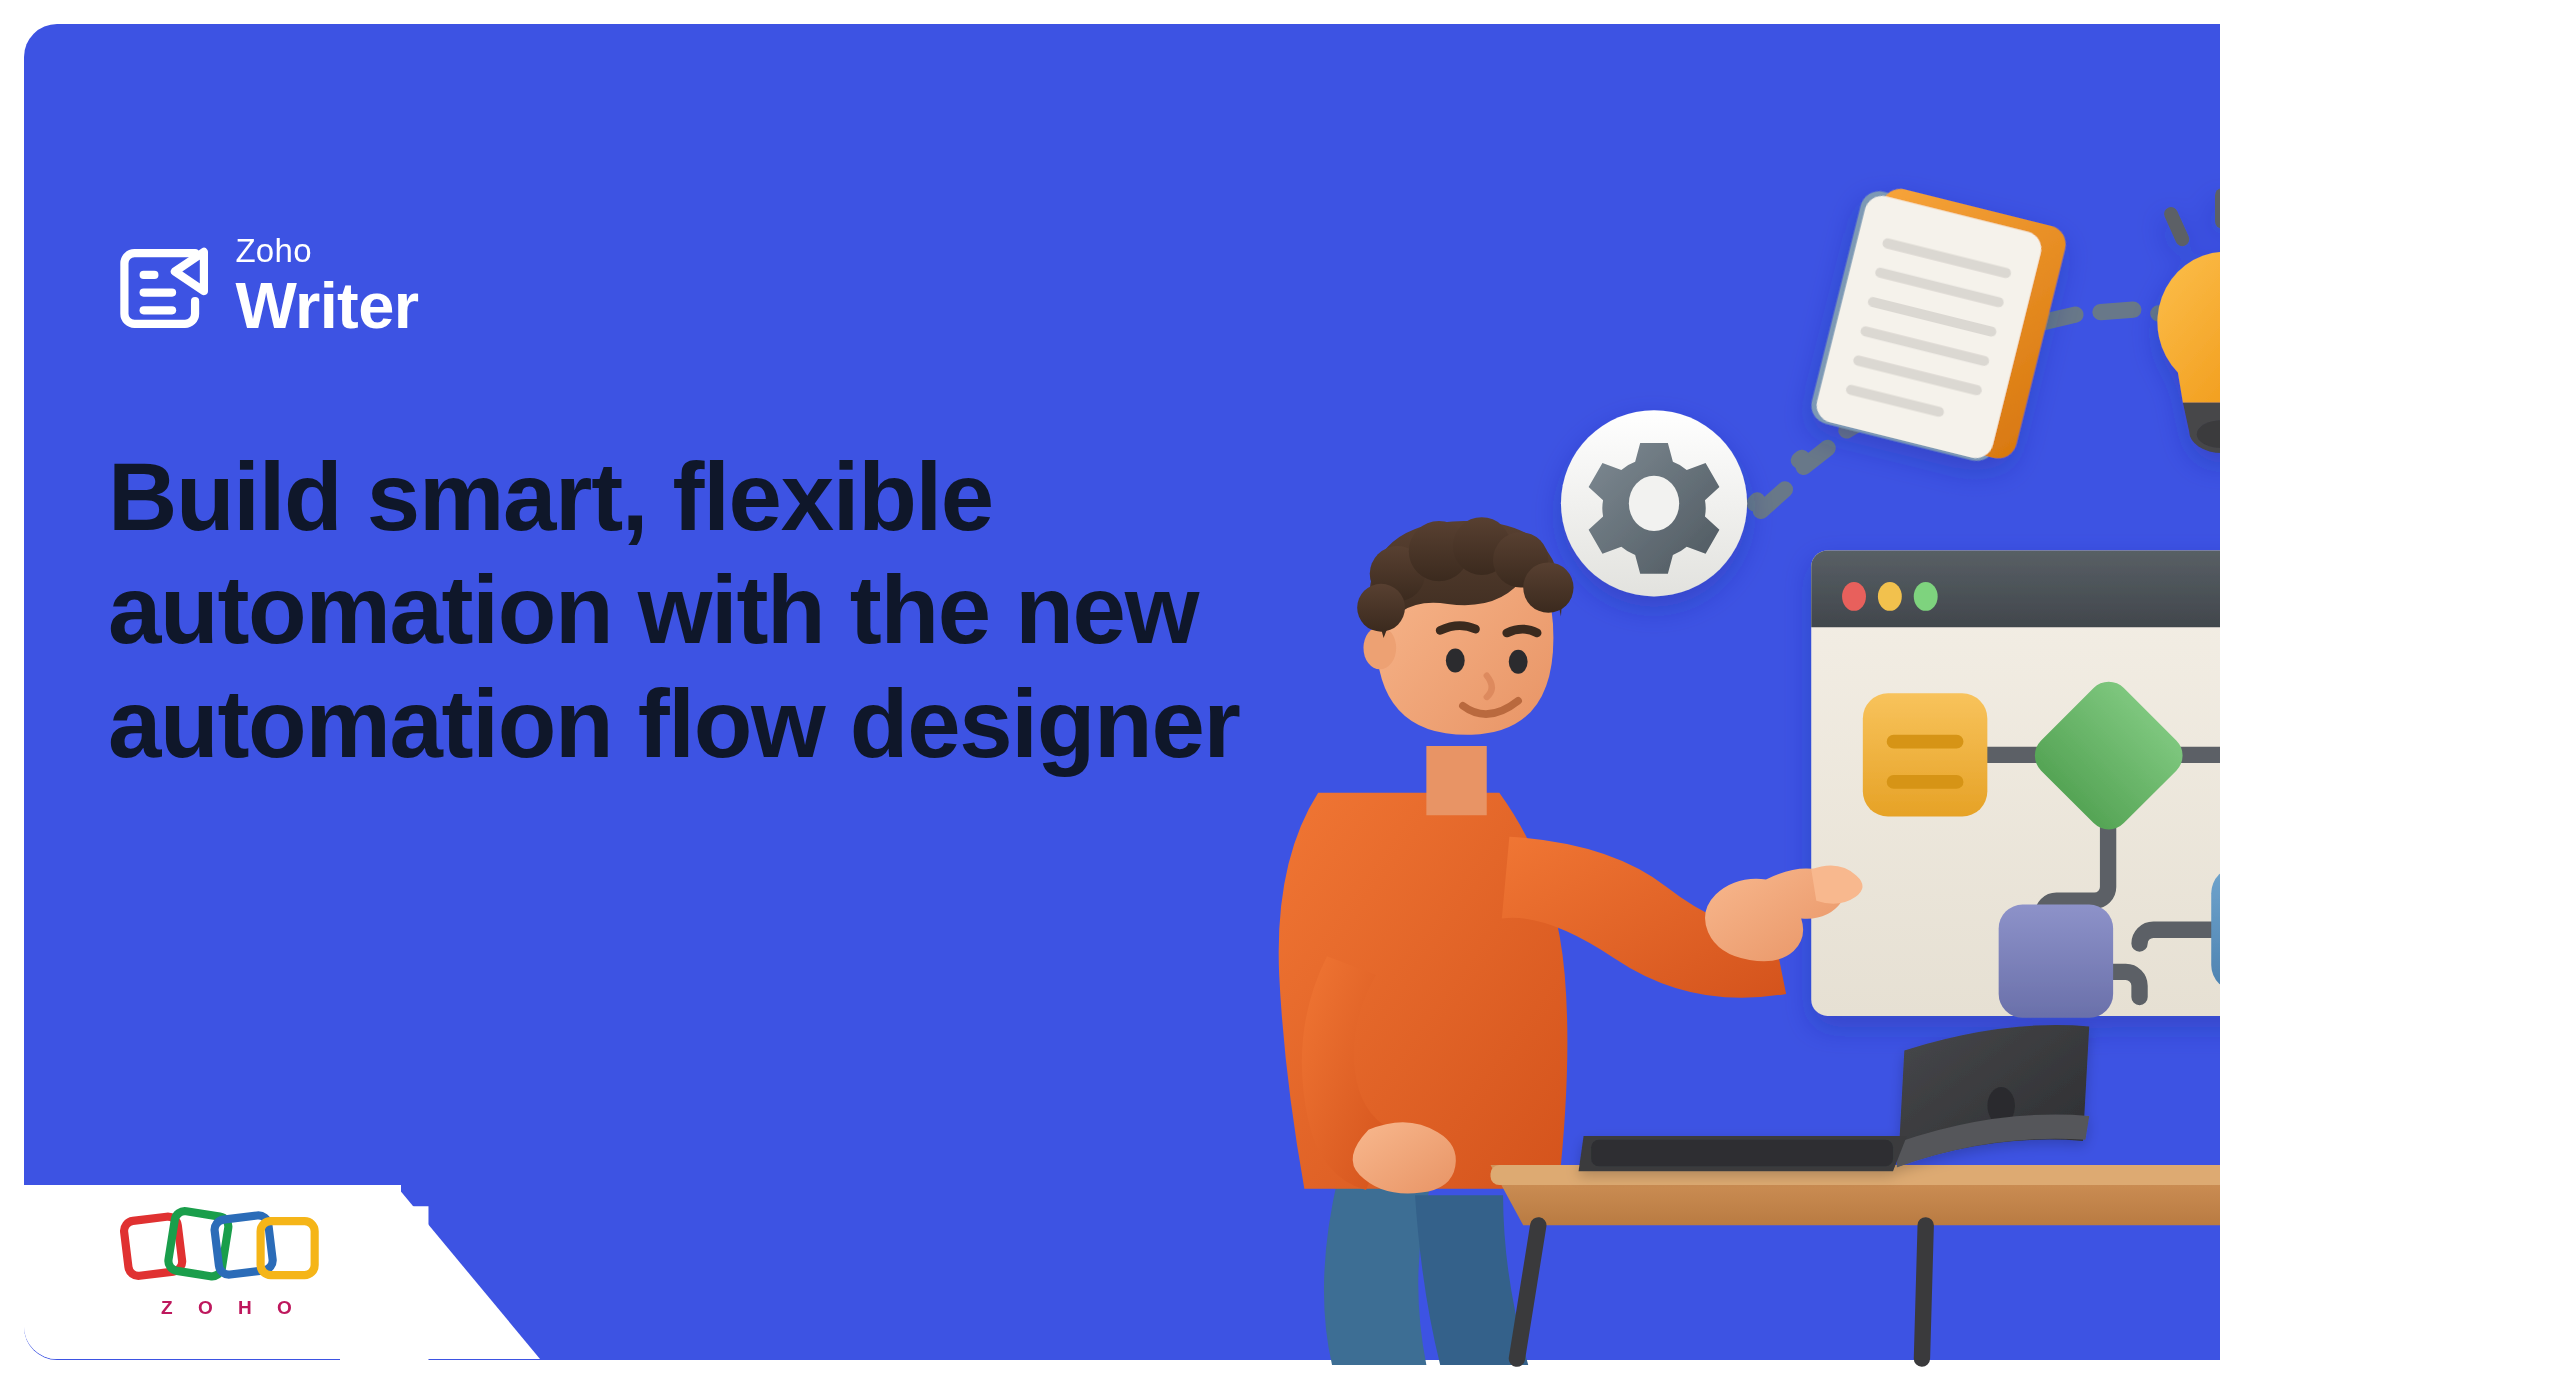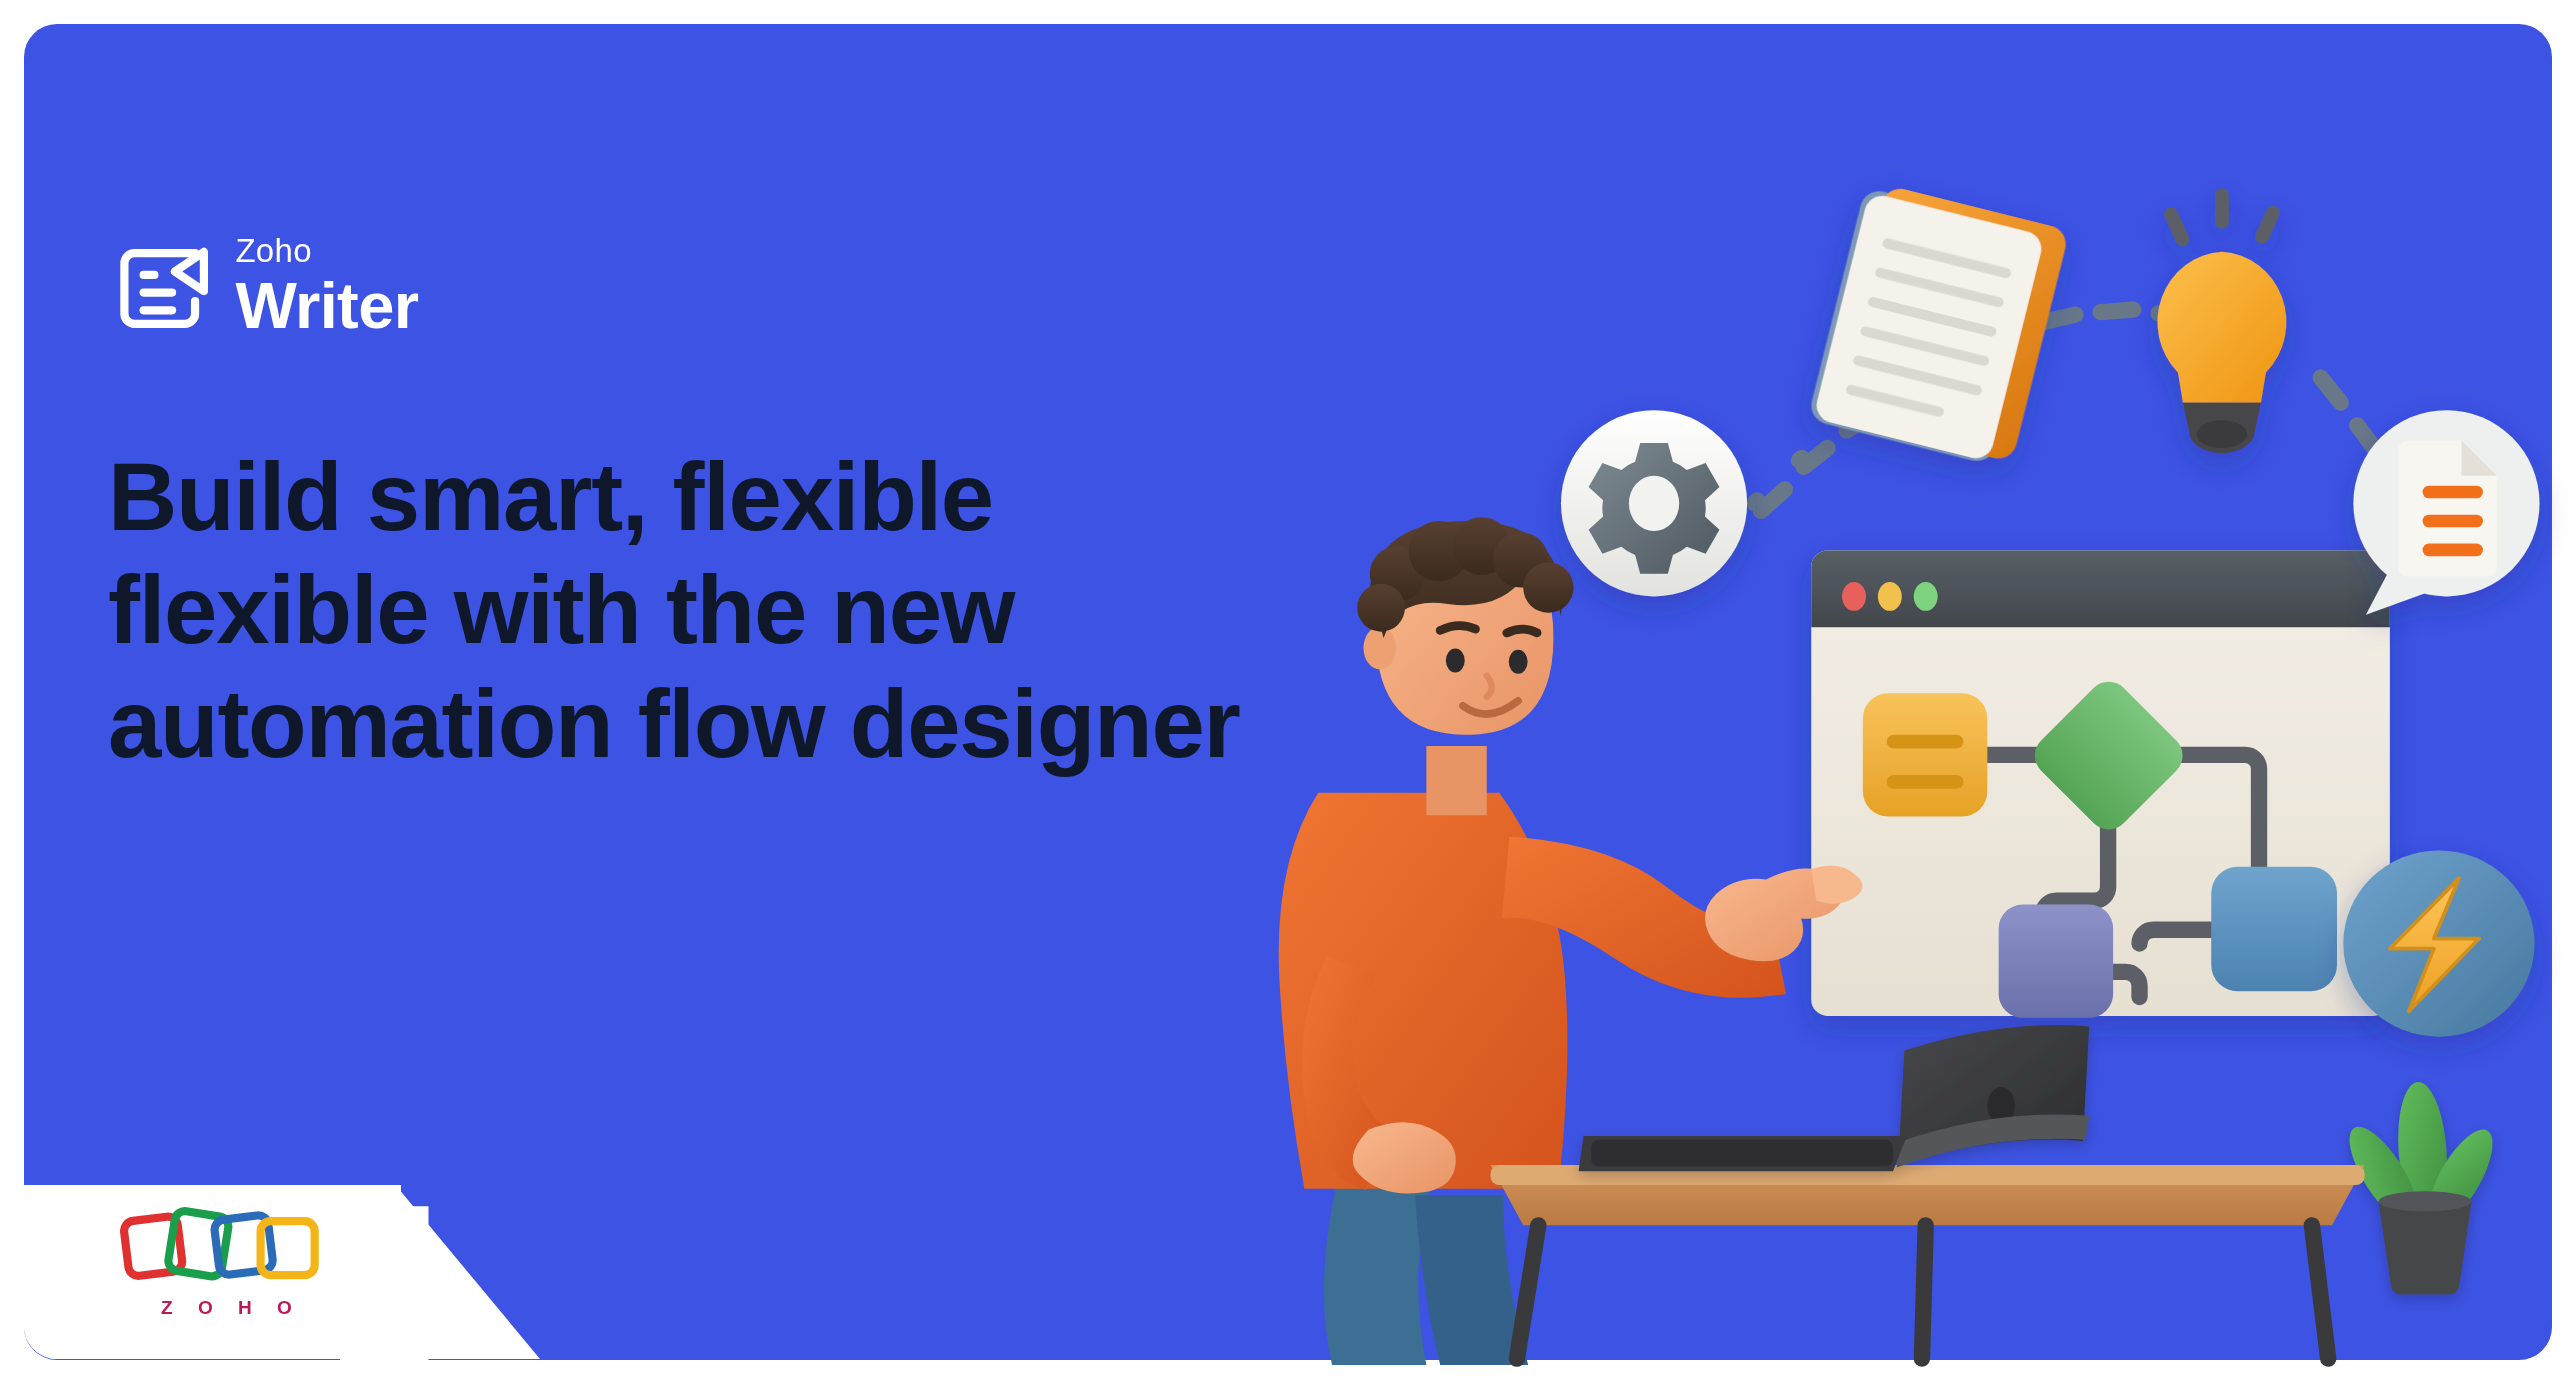--- a/index.html
+++ b/index.html
@@ -1,21 +1,21 @@
 <!DOCTYPE html>
 <html style="font-size:10px"><head>
 <meta charset="utf-8">
 <style>
   * { margin:0; padding:0; box-sizing:border-box; }
   html,body { background:#ffffff; }
   body { font-family:"Liberation Sans", sans-serif; }
 
   #banner {
     position:relative;
-    width:2576px; height:1384px;
+    width:2220px; height:1384px;
     background:#ffffff;
     overflow:hidden;
   }
 
   
   .blue-panel {
     position:absolute;
     left:24px; top:24px;
     width:2528px; height:1336px;
     background:#3d53e3;
@@ -374,21 +374,21 @@
       </svg>
     </span>
     <span class="writer-wordmark">
       <span class="wm-zoho">Zoho</span>
       <span class="wm-writer">Writer</span>
     </span>
   </div>
 
   <h1 class="headline">
     <span class="hl-line">Build smart, flexible</span>
-    <span class="hl-line">flexible with the new</span>
+    <span class="hl-line">automation with the new</span>
     <span class="hl-line">automation flow designer</span>
   </h1>
 
   <div class="zoho-logo">
     <span>
       <svg class="zoho-marks" viewBox="0 0 330 140" xmlns="http://www.w3.org/2000/svg">
         <g fill="none" stroke-width="13" stroke-linejoin="round">
           <rect x="14" y="28" width="86" height="88" rx="16" stroke="#e03131" transform="rotate(-7 57 72)"></rect>
           <rect x="86" y="20" width="86" height="96" rx="16" stroke="#1a9e4b" transform="rotate(9 129 68)"></rect>
           <rect x="158" y="26" width="86" height="88" rx="16" stroke="#2b6cb8" transform="rotate(-7 201 70)"></rect>

